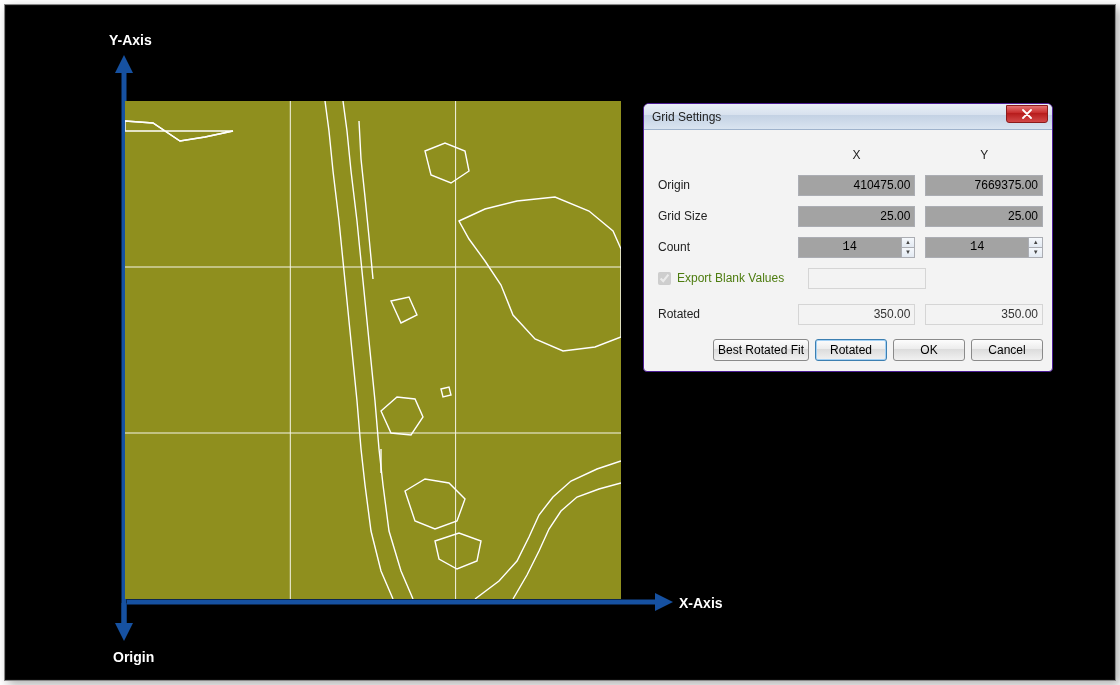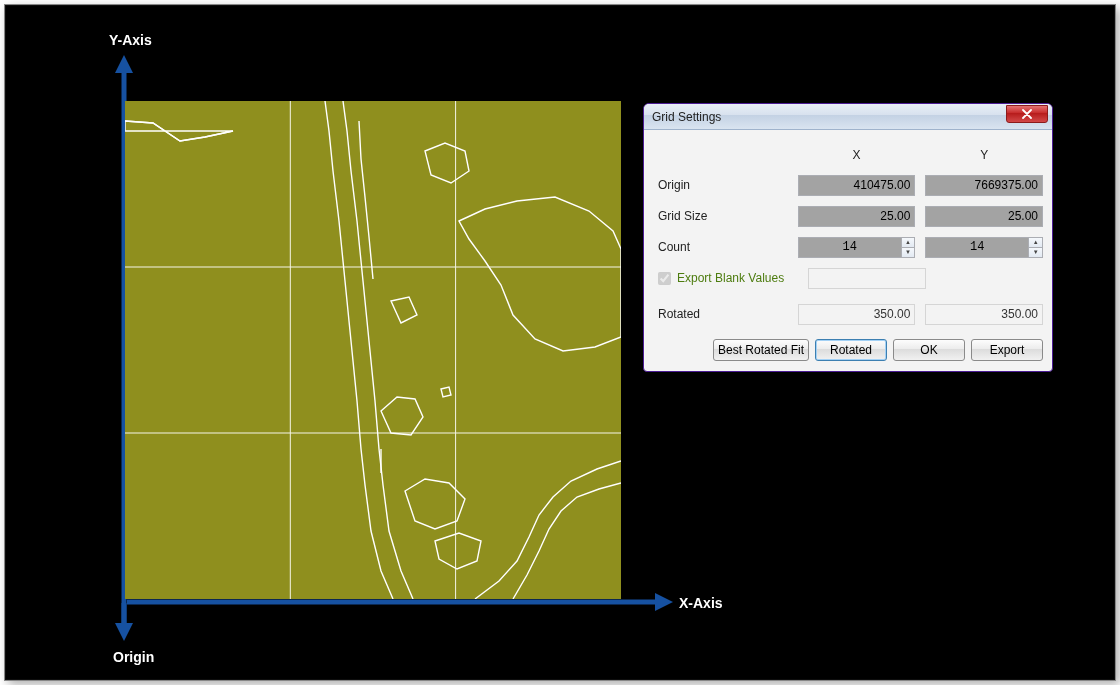--- a/index.html
+++ b/index.html
@@ -327,19 +327,19 @@
               <div class="readonly-box">350.00</div>
             </div>
         </div>
 
 
 
         <div class="btn-row">
           <button class="btn" style="min-width:96px;">Best Rotated Fit</button>
           <button class="btn default">Rotated</button>
           <button class="btn">OK</button>
-          <button class="btn">Export</button>
+          <button class="btn">Cancel</button>
         </div>
       </div>
     </div>
 
   </div>
 </div>
 
 </body></html>

